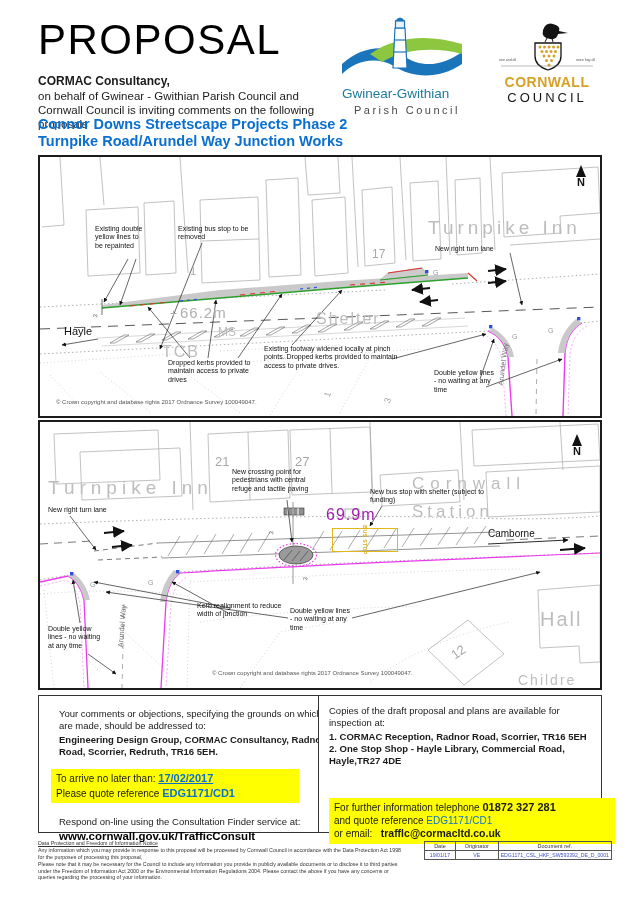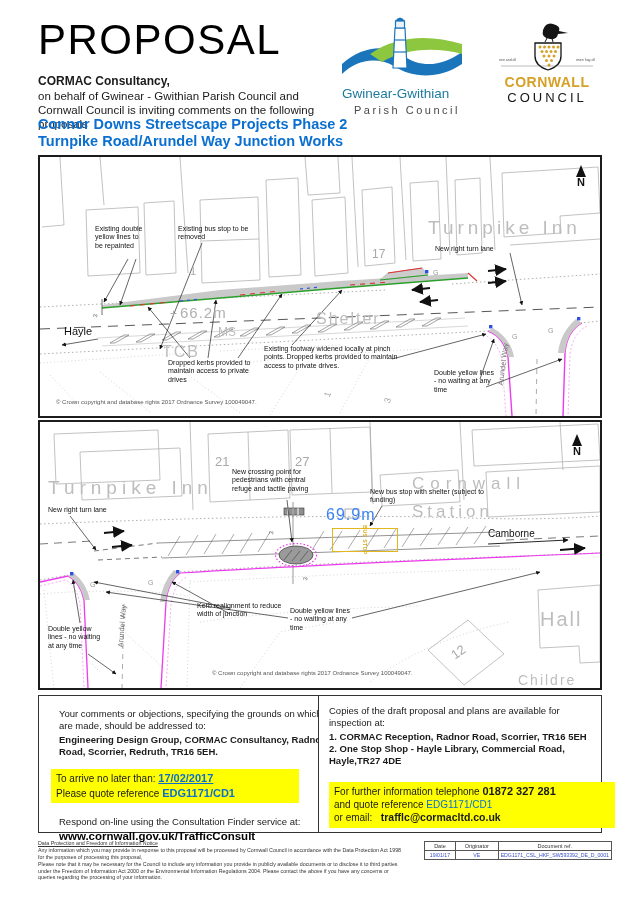--- a/index.html
+++ b/index.html
@@ -364,21 +364,21 @@
     <div class="north" style="right:16px; top:12px;">
       <div class="tri"></div>
       <div class="nl">N</div>
     </div>
 
     <div class="gtxt" style="left:8px; top:55px; font-size:19px; letter-spacing:5px;">Turnpike Inn</div>
     <div class="gnum" style="left:175px; top:32px; font-size:13px;">21</div>
     <div class="gnum" style="left:255px; top:32px; font-size:13px;">27</div>
     <div class="gtxt" style="left:372px; top:52px; font-size:17px; letter-spacing:6px;">Cornwall</div>
     <div class="gtxt" style="left:372px; top:80px; font-size:17px; letter-spacing:4px;">Station</div>
-    <div class="gtxt" style="left:286px; top:84px; font-size:16px; letter-spacing:1px; color:#3b82f6;">69.9m</div>
+    <div class="gtxt" style="left:286px; top:84px; font-size:16px; letter-spacing:1px; color:#a21caf;">69.9m</div>
     <div class="abs" style="left:448px; top:106px; font-size:10px; color:#111; z-index:5;">Camborne</div>
     <div class="gtxt" style="left:500px; top:186px; font-size:20px; letter-spacing:2px;">Hall</div>
     <div class="gnum rot" style="left:408px; top:228px; font-size:13px; transform:rotate(-35deg);">12</div>
     <div class="gtxt" style="left:478px; top:250px; font-size:14px; letter-spacing:2px;">Childre</div>
     <div class="gnum rot" style="left:76px; top:225px; font-size:7.5px; color:#777; transform:rotate(-86deg); width:60px;">Arundel Way</div>
     <div class="gnum rot" style="left:228px; top:112px; font-size:6px; color:#666; transform:rotate(-80deg);">3</div>
     <div class="gnum rot" style="left:262px; top:158px; font-size:6px; color:#666; transform:rotate(-80deg);">3</div>
 
     <div class="busbox" style="left:292px; top:106px; width:66px; height:24px;">
       <span>BUS STOP</span>
@@ -405,21 +405,21 @@
       </div>
     </div>
     <div class="txt" style="padding-left:8px; margin-top:13px;">Respond on-line using the Consultation Finder service at:</div>
     <div class="urltxt" style="padding-left:8px; margin-top:2px;">www.cornwall.gov.uk/TrafficConsult</div>
   </div>
 
   <div class="bbox" style="left:318px; top:695px; width:284px; height:138px; padding:9px 10px;">
     <div class="txt">Copies of the draft proposal and plans are available for inspection at:</div>
     <div class="txt blue-b" style="margin-top:1px;">1.  CORMAC Reception, Radnor Road, Scorrier, TR16 5EH</div>
     <div class="txt blue-b" style="width:250px;">2.  One Stop Shop - Hayle Library, Commercial Road, Hayle,TR27 4DE</div>
-    <div class="hl" style="margin-top:14px; width:286px;">
+    <div class="hl" style="margin-top:30px; width:286px;">
       <div class="txt">
         <span>For further information telephone </span><b style="font-size:11px;">01872 327 281</b>
       </div>
       <div class="txt">
         <span>and quote reference </span><span style="color:#0b6fd0;">EDG1171/CD1</span>
       </div>
       <div class="txt">
         <span>or email:</span>&nbsp;&nbsp;&nbsp;<b style="font-size:10.5px;">trafflc@cormacltd.co.uk</b>
       </div>
     </div>

